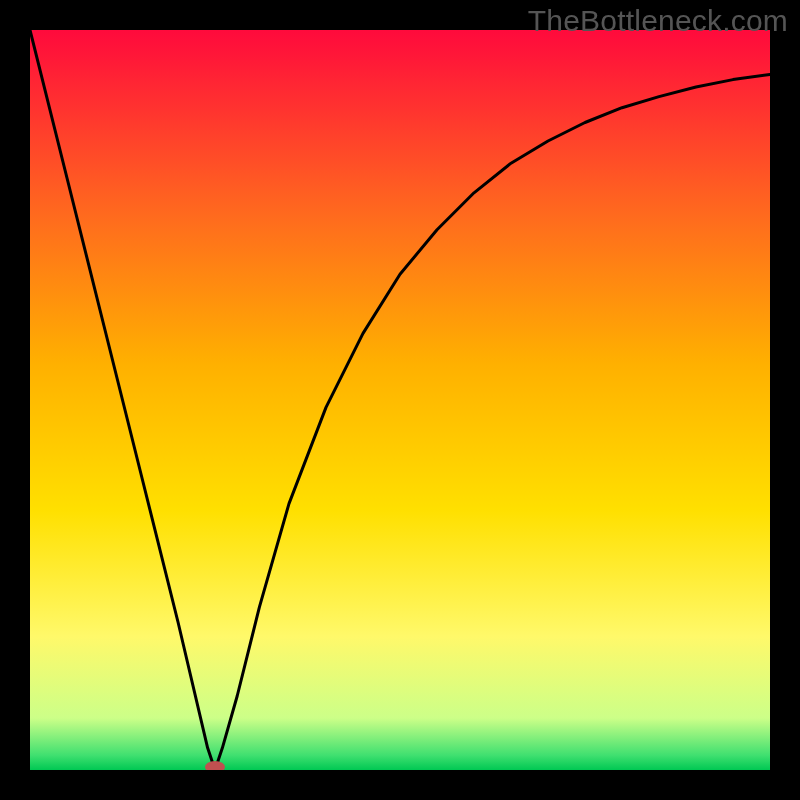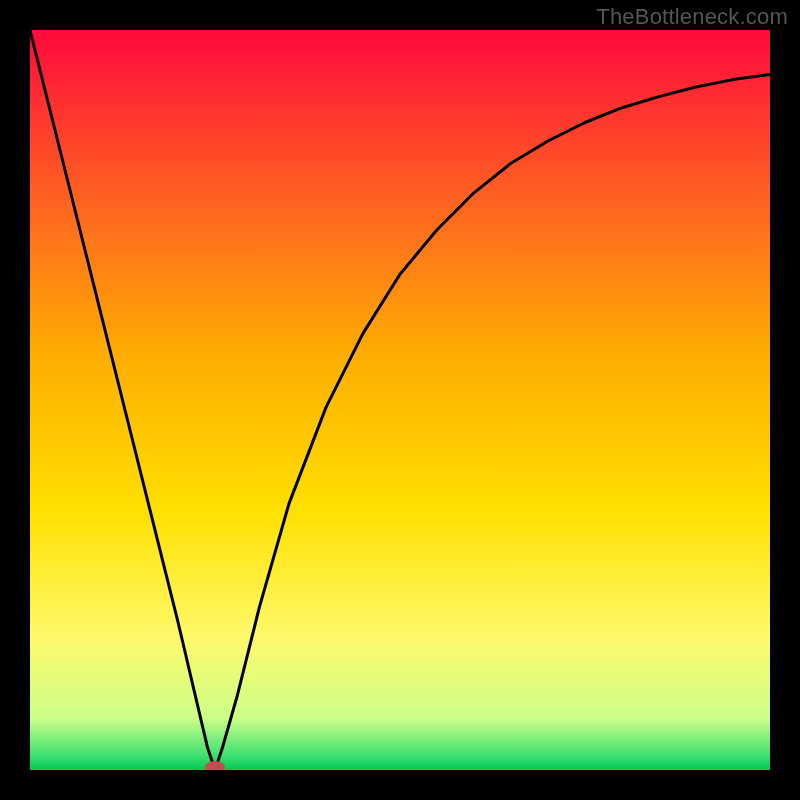--- a/index.html
+++ b/index.html
@@ -23,21 +23,21 @@
     top: 30px;
     width: 740px;
     height: 740px;
     overflow: hidden;
   }
   .watermark {
     position: absolute;
     top: 4px;
     right: 12px;
     color: #555;
-    font-size: 22px;
+    font-size: 30px;
     font-weight: 500;
     letter-spacing: 0.2px;
     user-select: none;
   }
 </style>
 </head>
 <body>
 
 <div class="frame">
 

